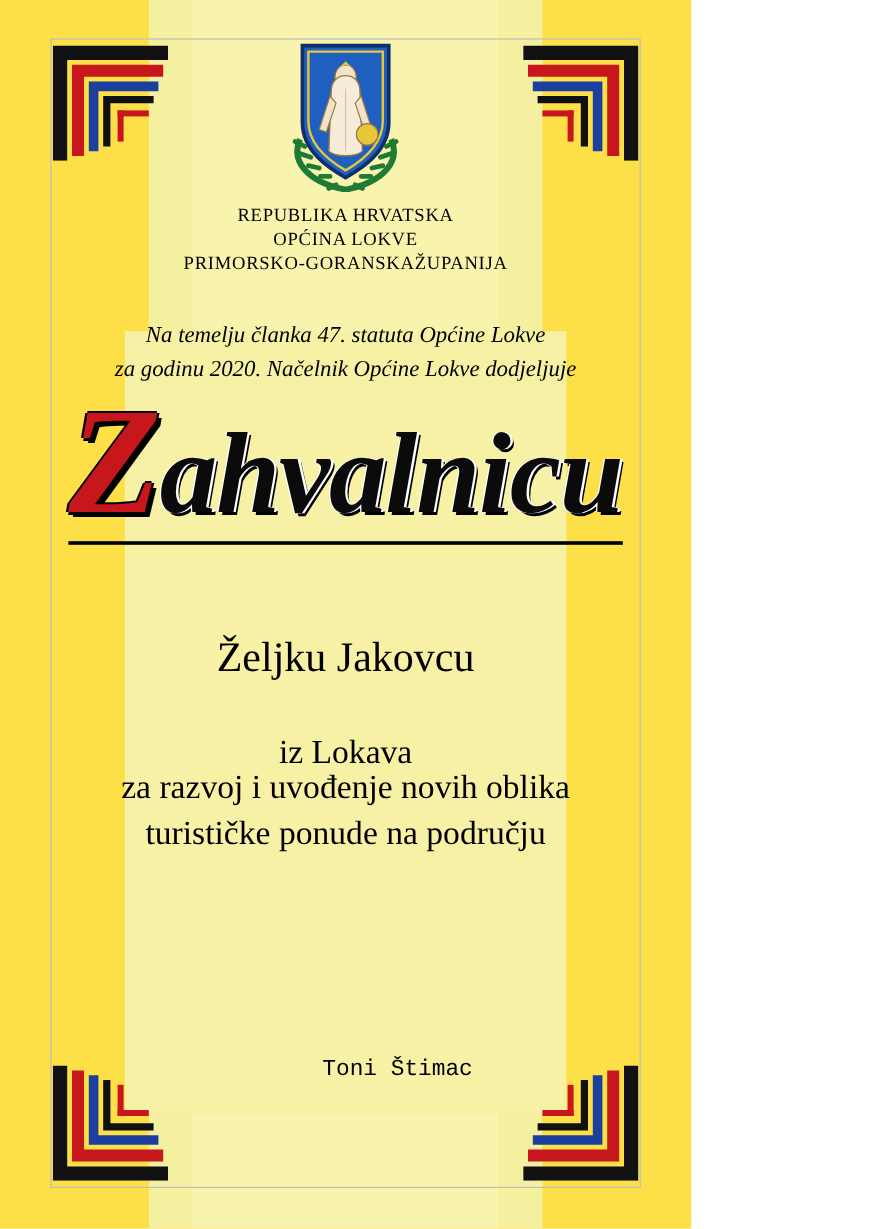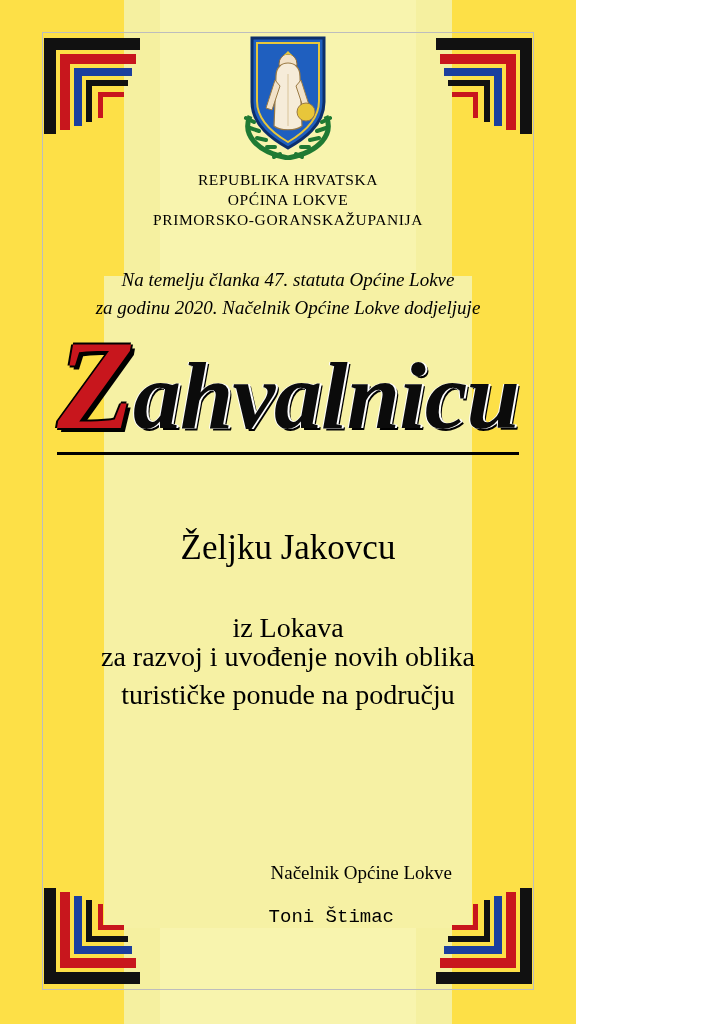--- a/index.html
+++ b/index.html
@@ -275,17 +275,16 @@
   <div class="txt-center recipient">Željku Jakovcu</div>
   <div class="txt-center origin">iz Lokava</div>
 
   <div class="txt-center reason-block">
     <div class="reason-line">za razvoj i uvođenje novih oblika</div>
     <div class="reason-line">turističke ponude na području</div>
   </div>
 
 
   <div class="signature-block">
-    <div class="sign-title">Načelnik Općine Lokve</div>
     <div class="sign-name">Toni Štimac</div>
   </div>
 
 </div>
 
 </body></html>

